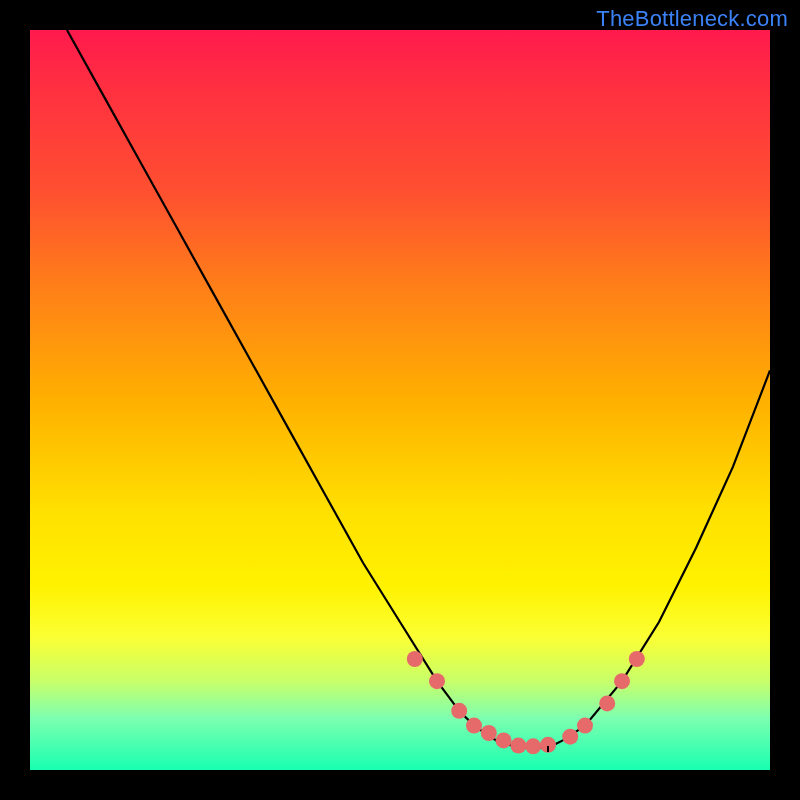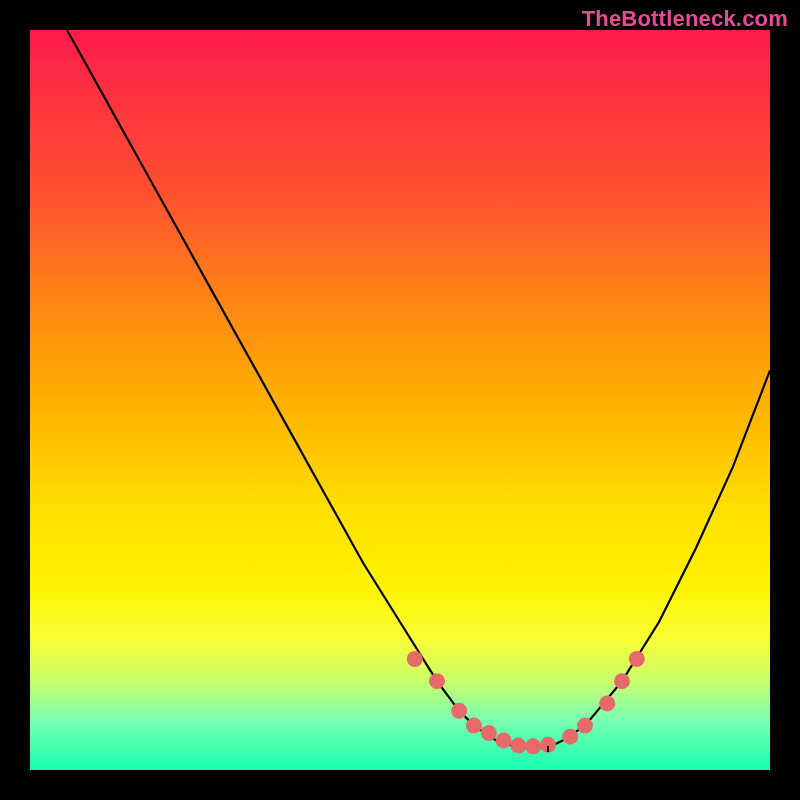--- a/index.html
+++ b/index.html
@@ -27,24 +27,24 @@
       #fff200 75%,
       #fbff33 82%,
       #c8ff6a 88%,
       #7dffb0 93%,
       #18ffb0 100%);
   }
   .watermark {
     position: absolute;
     top: 6px;
     right: 12px;
-    color: #ec4899;
+    color: #3b82f6;
     font-size: 22px;
     letter-spacing: 0.2px;
-    font-weight: 700;
+    font-weight: 400;
     z-index: 10;
   }
   svg.plot {
     position: absolute;
     left: 30px;
     top: 30px;
     width: 740px;
     height: 740px;
     overflow: visible;
   }

